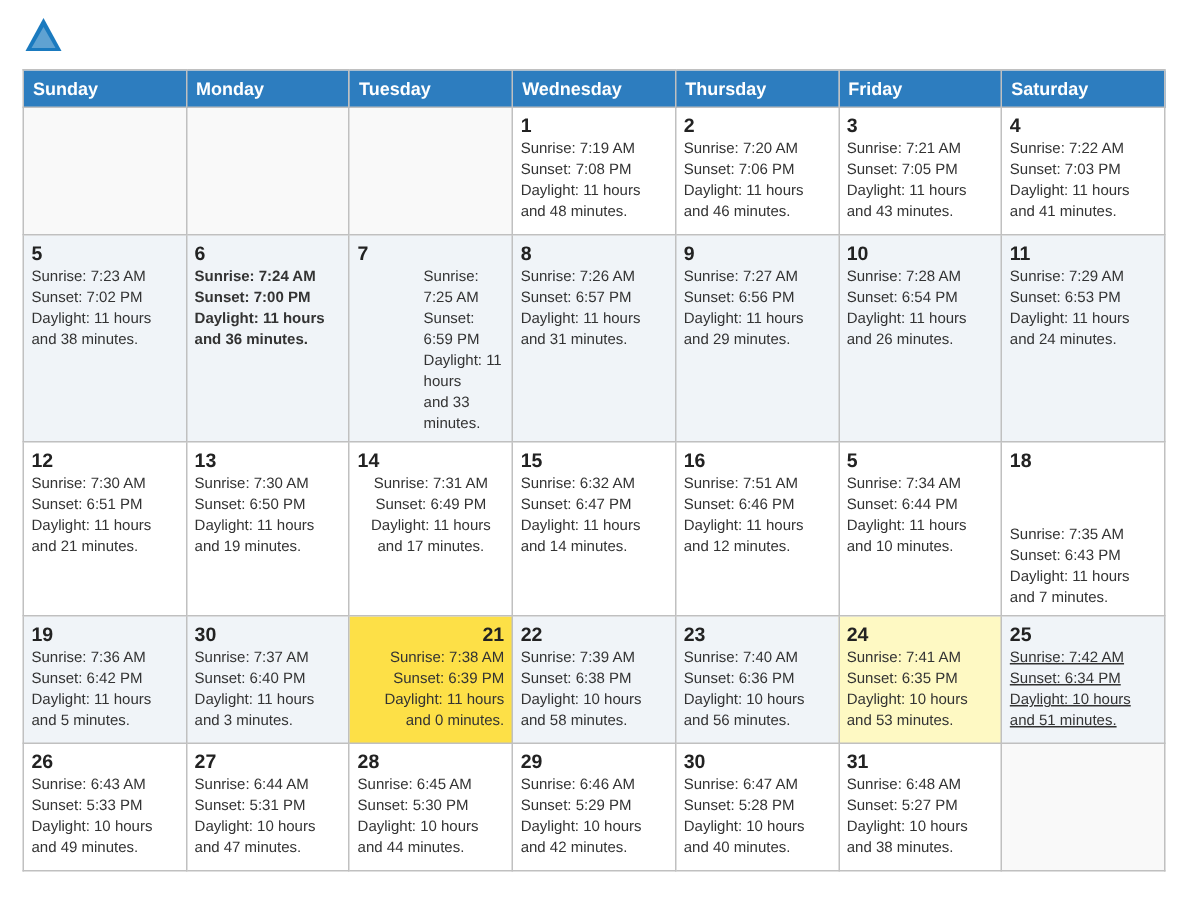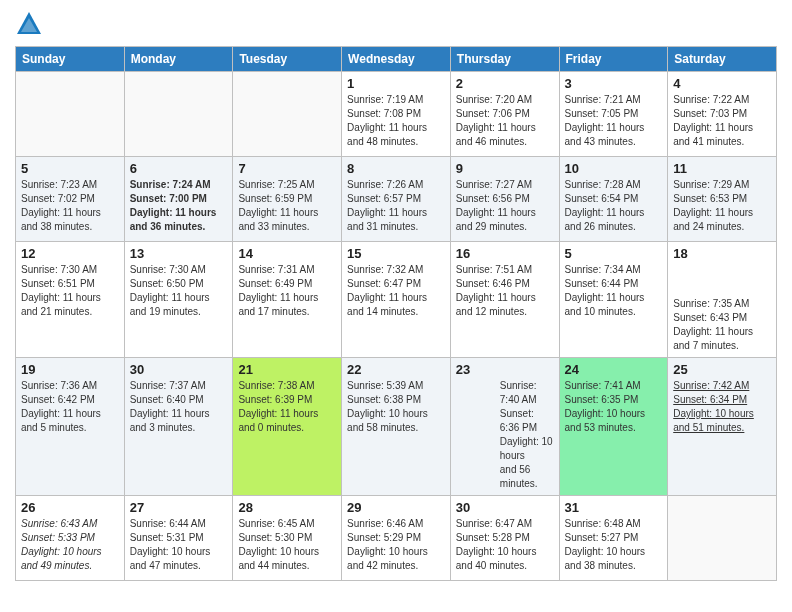--- a/index.html
+++ b/index.html
@@ -179,21 +179,21 @@
           </td>
           <td style="background: rgb(240, 244, 248);">
             <div class="day-number">6</div>
             <div class="day-info" style="white-space: pre-line; font-weight: bold;">Sunrise: 7:24 AM
 Sunset: 7:00 PM
 Daylight: 11 hours
 and 36 minutes.</div>
           </td>
           <td style="background: rgb(240, 244, 248);">
             <div class="day-number">7</div>
-            <div class="day-info" style="white-space: pre-line;">Sunrise: 7:25 AM
+            <div class="day-info" style="white-space: pre-line; margin-left: 44px;">Sunrise: 7:25 AM
 Sunset: 6:59 PM
 Daylight: 11 hours
 and 33 minutes.</div>
           </td>
           <td style="background: rgb(240, 244, 248);">
             <div class="day-number">8</div>
             <div class="day-info" style="white-space: pre-line;">Sunrise: 7:26 AM
 Sunset: 6:57 PM
 Daylight: 11 hours
 and 31 minutes.</div>
@@ -230,28 +230,28 @@
           </td>
           <td>
             <div class="day-number">13</div>
             <div class="day-info" style="white-space: pre-line;">Sunrise: 7:30 AM
 Sunset: 6:50 PM
 Daylight: 11 hours
 and 19 minutes.</div>
           </td>
           <td>
             <div class="day-number">14</div>
-            <div class="day-info" style="white-space: pre-line;">Sunrise: 7:31 AM
+            <div class="day-info" style="white-space: pre-line; text-align: center;">Sunrise: 7:31 AM
 Sunset: 6:49 PM
 Daylight: 11 hours
 and 17 minutes.</div>
           </td>
           <td>
             <div class="day-number">15</div>
-            <div class="day-info" style="white-space: pre-line;">Sunrise: 7:32 AM
+            <div class="day-info" style="white-space: pre-line;">Sunrise: 6:32 AM
 Sunset: 6:47 PM
 Daylight: 11 hours
 and 14 minutes.</div>
           </td>
           <td>
             <div class="day-number">16</div>
             <div class="day-info" style="white-space: pre-line;">Sunrise: 7:51 AM
 Sunset: 6:46 PM
 Daylight: 11 hours
 and 12 minutes.</div>
@@ -279,60 +279,60 @@
 Daylight: 11 hours
 and 5 minutes.</div>
           </td>
           <td style="background: rgb(240, 244, 248);">
             <div class="day-number">30</div>
             <div class="day-info" style="white-space: pre-line;">Sunrise: 7:37 AM
 Sunset: 6:40 PM
 Daylight: 11 hours
 and 3 minutes.</div>
           </td>
-          <td style="background: #bef264;">
+          <td style="background: #fde047; text-align: right;">
             <div class="day-number">21</div>
             <div class="day-info" style="white-space: pre-line;">Sunrise: 7:38 AM
 Sunset: 6:39 PM
 Daylight: 11 hours
 and 0 minutes.</div>
           </td>
           <td style="background: rgb(240, 244, 248);">
             <div class="day-number">22</div>
-            <div class="day-info" style="white-space: pre-line;">Sunrise: 5:39 AM
+            <div class="day-info" style="white-space: pre-line;">Sunrise: 7:39 AM
 Sunset: 6:38 PM
 Daylight: 10 hours
 and 58 minutes.</div>
           </td>
           <td style="background: rgb(240, 244, 248);">
             <div class="day-number">23</div>
-            <div class="day-info" style="white-space: pre-line; margin-left: 44px;">Sunrise: 7:40 AM
+            <div class="day-info" style="white-space: pre-line;">Sunrise: 7:40 AM
 Sunset: 6:36 PM
 Daylight: 10 hours
 and 56 minutes.</div>
           </td>
-          <td style="background: #86efac;">
+          <td style="background: #fef9c3;">
             <div class="day-number">24</div>
             <div class="day-info" style="white-space: pre-line;">Sunrise: 7:41 AM
 Sunset: 6:35 PM
 Daylight: 10 hours
 and 53 minutes.</div>
           </td>
           <td style="background: rgb(240, 244, 248);">
             <div class="day-number">25</div>
             <div class="day-info" style="white-space: pre-line; text-decoration: underline;">Sunrise: 7:42 AM
 Sunset: 6:34 PM
 Daylight: 10 hours
 and 51 minutes.</div>
           </td>
         </tr>
         <tr class="week-row">
           <td>
             <div class="day-number">26</div>
-            <div class="day-info" style="white-space: pre-line; font-style: italic;">Sunrise: 6:43 AM
+            <div class="day-info" style="white-space: pre-line;">Sunrise: 6:43 AM
 Sunset: 5:33 PM
 Daylight: 10 hours
 and 49 minutes.</div>
           </td>
           <td>
             <div class="day-number">27</div>
             <div class="day-info" style="white-space: pre-line;">Sunrise: 6:44 AM
 Sunset: 5:31 PM
 Daylight: 10 hours
 and 47 minutes.</div>

